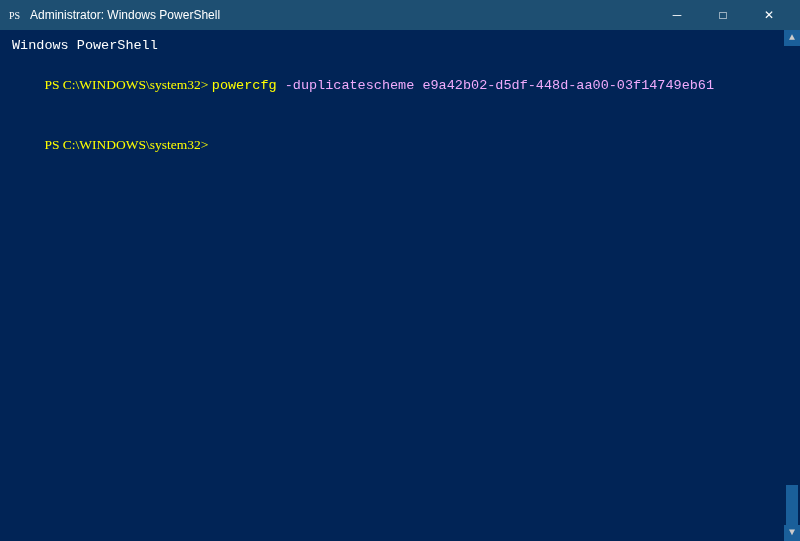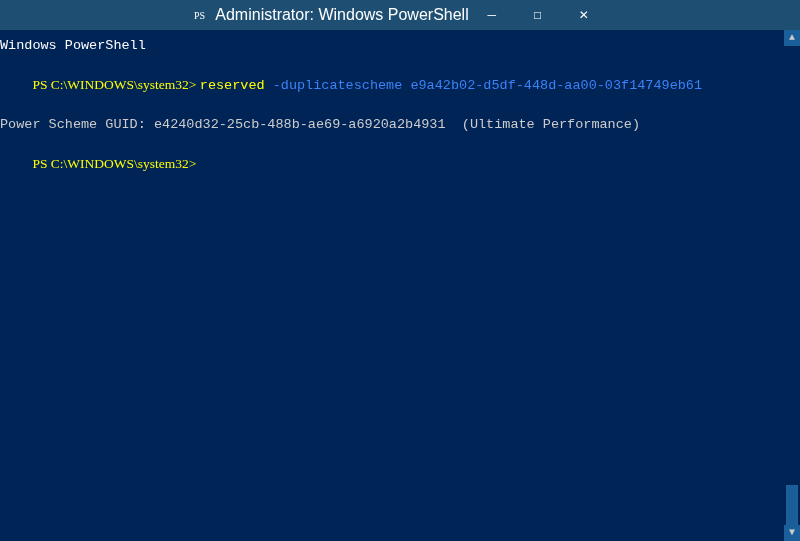--- a/index.html
+++ b/index.html
@@ -16,21 +16,21 @@
       display: flex;
       flex-direction: column;
       overflow: hidden;
     }
 
     .title-bar {
       background: #1e4f72;
       height: 30px;
       display: flex;
       align-items: center;
-      justify-content: center;
+      justify-content: space-between;
       padding: 0 8px;
       flex-shrink: 0;
     }
 
     .title-bar-left {
       display: flex;
       align-items: center;
       gap: 6px;
     }
 
@@ -42,21 +42,21 @@
       justify-content: center;
     }
 
     .title-bar-icon svg {
       width: 16px;
       height: 16px;
     }
 
     .title-bar-text {
       color: white;
-      font-size: 16px;
+      font-size: 12px;
       font-family: 'Segoe UI', sans-serif;
     }
 
     .title-bar-controls {
       display: flex;
       gap: 0;
     }
 
     .title-bar-btn {
       width: 46px;
@@ -68,21 +68,21 @@
       font-size: 12px;
       cursor: pointer;
       background: transparent;
       border: none;
       font-family: 'Segoe UI', sans-serif;
     }
 
     .terminal-body {
       background: #012456;
       flex: 1;
-      padding: 6px 0;
+      padding: 6px 12px;
       color: #cccccc;
       font-size: 13.5px;
       line-height: 1.45;
       overflow: hidden;
       position: relative;
     }
 
     .line {
       white-space: pre;
     }
@@ -99,21 +99,21 @@
       color: #ffff00;
       font-weight: normal;
       font-family: Liberation Serif, serif;
     }
 
     .command {
       color: #ffff00;
     }
 
     .param {
-      color: #3b82f6;
+      color: #f0abfc;
     }
 
     .scrollbar {
       position: absolute;
       right: 0;
       top: 0;
       bottom: 0;
       width: 16px;
       background: #012456;
       display: flex;
@@ -159,23 +159,22 @@
   <div class="title-bar-controls">
     <button class="title-bar-btn">─</button>
     <button class="title-bar-btn">□</button>
     <button class="title-bar-btn close">✕</button>
   </div>
 </div>
 
 <div class="terminal-body">
   <div class="line line-white">Windows PowerShell</div>
   <div class="line">
-    <span class="prompt">PS C:\WINDOWS\system32&gt; </span><span class="command">reserved</span><span class="param"> -duplicatescheme e9a42b02-d5df-448d-aa00-03f14749eb61</span>
+    <span class="prompt">PS C:\WINDOWS\system32&gt; </span><span class="command">powercfg</span><span class="param"> -duplicatescheme e9a42b02-d5df-448d-aa00-03f14749eb61</span>
   </div>
-  <div class="line line-gray">Power Scheme GUID: e4240d32-25cb-488b-ae69-a6920a2b4931  (Ultimate Performance)</div>
   <div class="line">
     <span class="prompt">PS C:\WINDOWS\system32&gt; </span>
   </div>
 
   <div class="scrollbar">
     <div class="scrollbar-arrow">▲</div>
     <div style="flex:1"></div>
     <div class="scrollbar-thumb"></div>
     <div style="flex:0"></div>
     <div class="scrollbar-arrow">▼</div>

